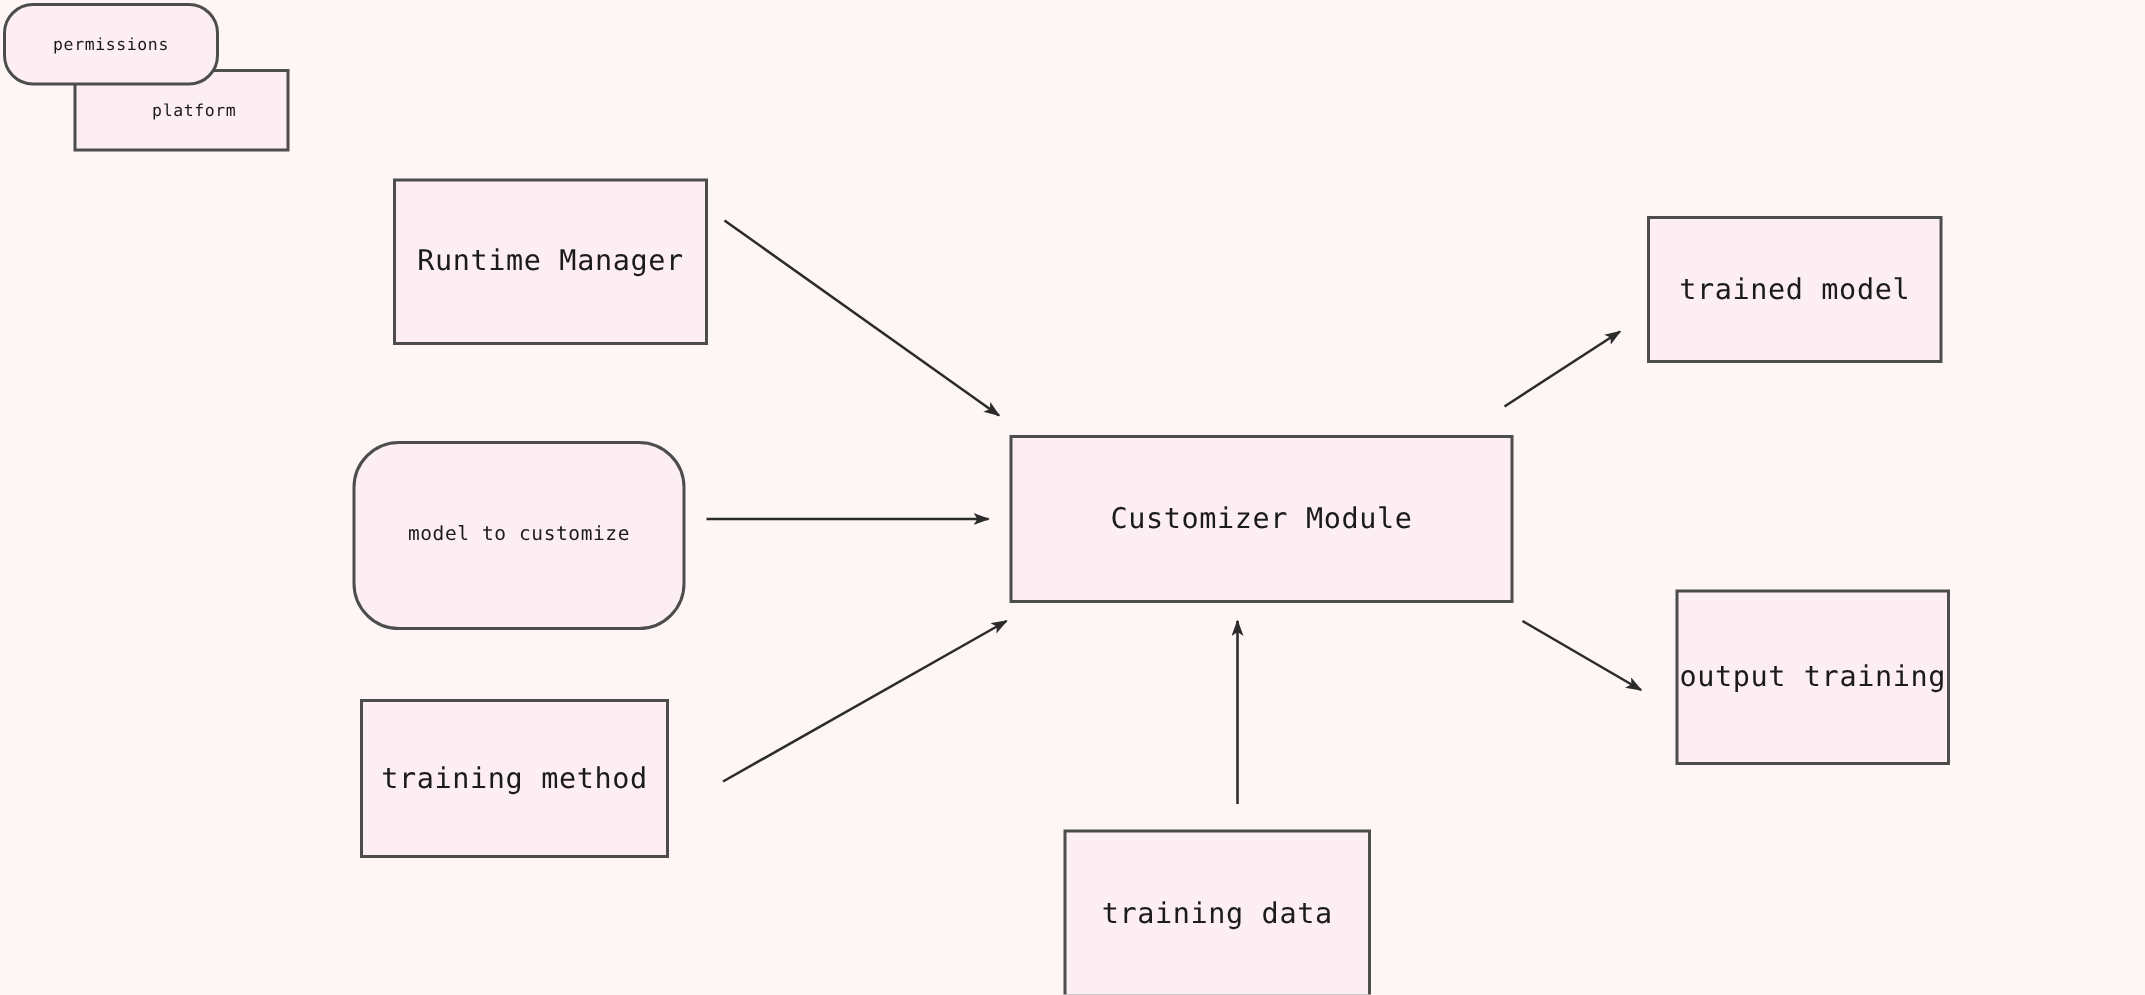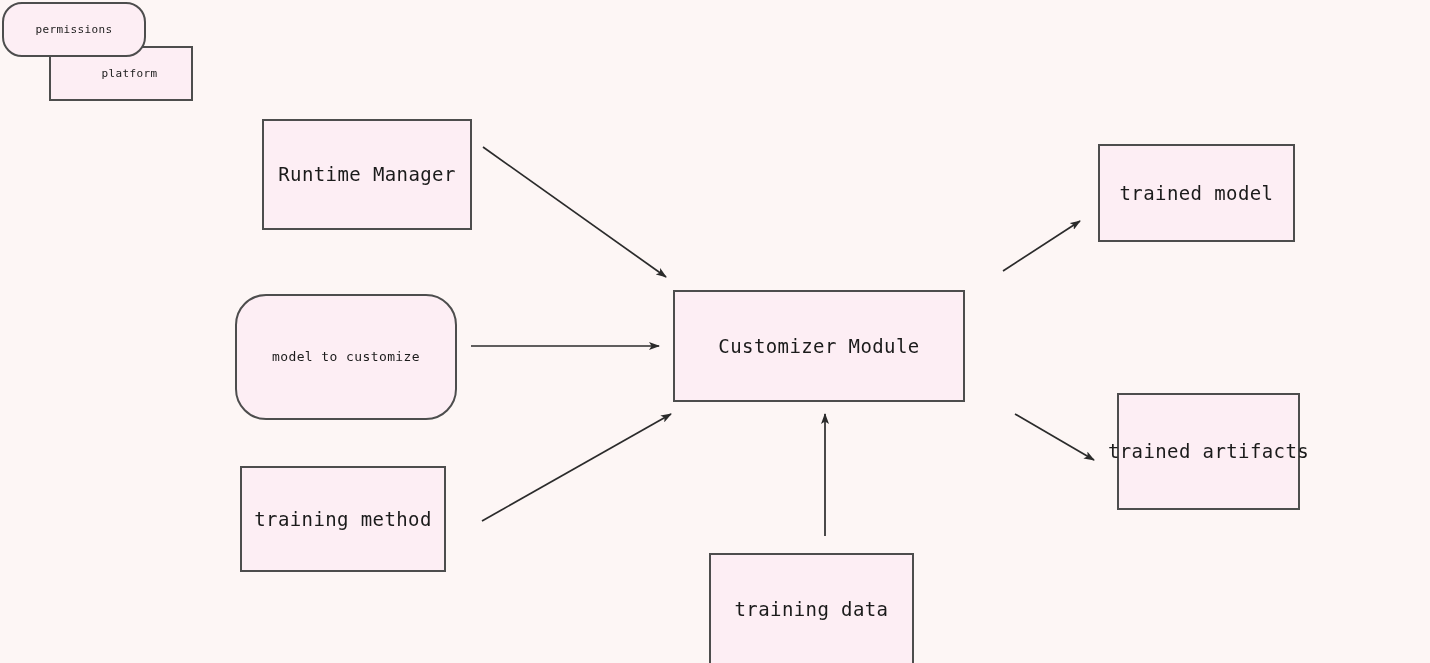--- a/index.html
+++ b/index.html
@@ -63,21 +63,21 @@
   .node-model-to-customize {
     left: 235px; top: 294px; width: 222px; height: 126px;
     font-size: 13px;
     border-radius: 31px;
   }
   .node-training-method {
     left: 240px; top: 466px; width: 206px; height: 106px;
     font-size: 19px;
   }
   .node-customizer-module {
-    left: 673px; top: 290px; width: 292px; height: 112px;
+    left: 673px; top: 290px; width: 336px; height: 112px;
     font-size: 19px;
   }
   .node-training-data {
     left: 709px; top: 553px; width: 205px; height: 112px;
     font-size: 19px;
   }
   .node-trained-model {
     left: 1098px; top: 144px; width: 197px; height: 98px;
     font-size: 19px;
   }
@@ -146,16 +146,16 @@
 
   <div class="node node-customizer-module">
     <span class="label">Customizer Module</span>
   </div>
 
   <div class="node node-trained-model">
     <span class="label">trained model</span>
   </div>
 
   <div class="node node-output-artifacts">
-    <span class="label">trained artifacts</span>
+    <span class="label">output training</span>
   </div>
 
 </div>
 
 </body></html>

